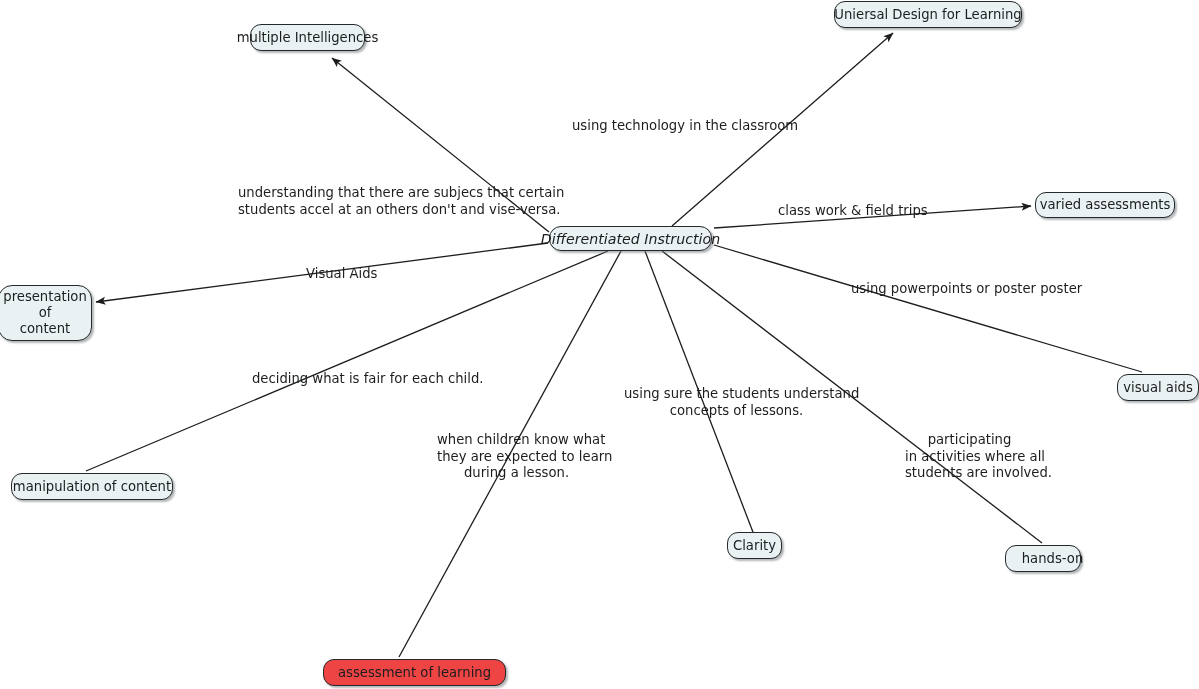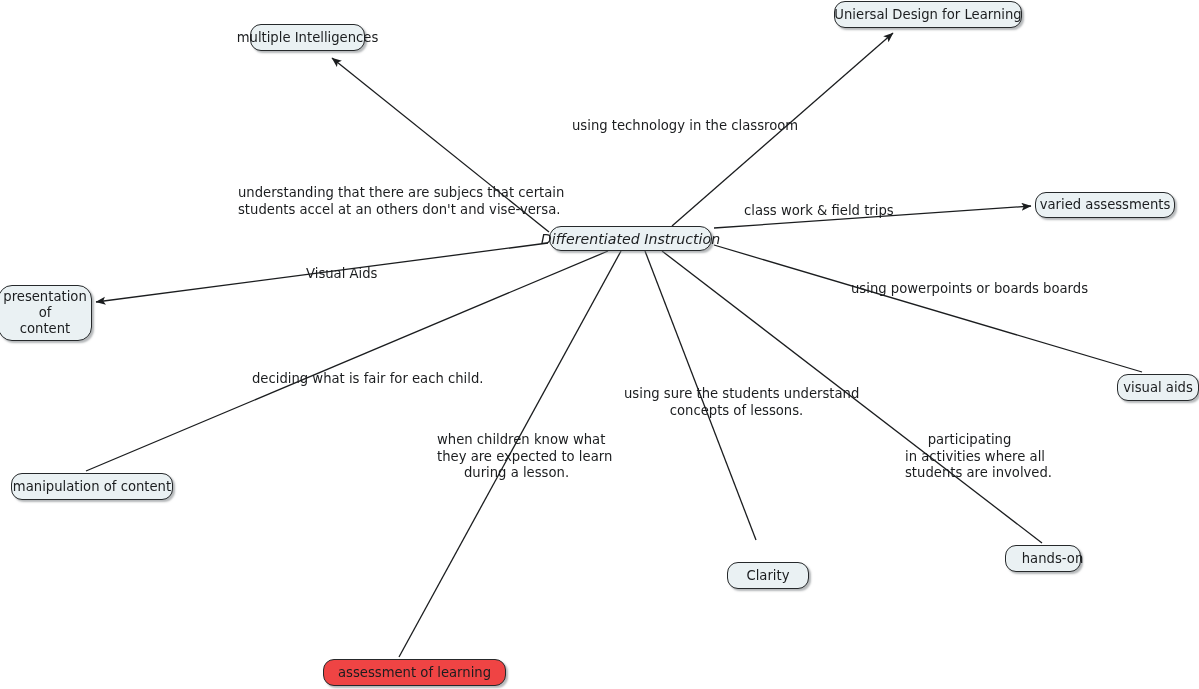--- a/index.html
+++ b/index.html
@@ -88,31 +88,31 @@
   <div id="node-layer">
       <div class="node center" style="left: 549px; top: 226px; width: 163px; height: 25px; background: rgb(234, 241, 243); border-color: rgb(38, 41, 43);"><span>Differentiated Instruction</span></div>
       <div class="node" style="left: 250px; top: 24px; width: 115px; height: 27px; background: rgb(234, 241, 243); border-color: rgb(38, 41, 43);"><span>multiple Intelligences</span></div>
       <div class="node" style="left: 834px; top: 1px; width: 188px; height: 27px; background: rgb(234, 241, 243); border-color: rgb(38, 41, 43);"><span>Uniersal Design for Learning</span></div>
       <div class="node" style="left: 1035px; top: 192px; width: 140px; height: 26px; background: rgb(234, 241, 243); border-color: rgb(38, 41, 43);"><span>varied assessments</span></div>
       <div class="node multiline" style="left: -2px; top: 285px; width: 94px; height: 56px; background: rgb(234, 241, 243); border-color: rgb(38, 41, 43);"><span>presentation
 of
 content</span></div>
       <div class="node" style="left: 1117px; top: 374px; width: 82px; height: 27px; background: rgb(234, 241, 243); border-color: rgb(38, 41, 43);"><span>visual aids</span></div>
       <div class="node" style="left: 11px; top: 473px; width: 162px; height: 27px; background: rgb(234, 241, 243); border-color: rgb(38, 41, 43);"><span>manipulation of content</span></div>
-      <div class="node" style="left: 727px; top: 562px; width: 82px; height: 27px; background: rgb(234, 241, 243); border-color: rgb(38, 41, 43);"><span>Clarity</span></div>
+      <div class="node" style="left: 727px; top: 532px; width: 55px; height: 27px; background: rgb(234, 241, 243); border-color: rgb(38, 41, 43);"><span>Clarity</span></div>
       <div class="node" style="left: 1005px; top: 545px; width: 76px; height: 27px; background: rgb(234, 241, 243); border-color: rgb(38, 41, 43); padding-left: 28px;"><span>hands-on</span></div>
       <div class="node" style="left: 323px; top: 659px; width: 183px; height: 27px; background: #ef4444; border-color: rgb(38, 41, 43);"><span>assessment of learning</span></div>
     </div>
   <div id="label-layer">
       <div class="edge-label" style="left: 238px; top: 185px; width: 306px;">understanding that there are subjecs that certain
 students accel at an others don't and vise-versa.</div>
       <div class="edge-label" style="left: 572px; top: 118px; width: 210px;">using technology in the classroom</div>
-      <div class="edge-label" style="left: 744px; top: 203px; width: 134px;">class work &amp; field trips</div>
+      <div class="edge-label" style="left: 778px; top: 203px; width: 134px;">class work &amp; field trips</div>
       <div class="edge-label" style="left: 306px; top: 266px; width: 69px;">Visual Aids</div>
-      <div class="edge-label" style="left: 851px; top: 281px; width: 220px;">using powerpoints or boards boards</div>
+      <div class="edge-label" style="left: 851px; top: 281px; width: 220px;">using powerpoints or poster poster</div>
       <div class="edge-label" style="left: 252px; top: 353px; width: 216px; margin-top: 18px;">deciding what is fair for each child.</div>
       <div class="edge-label" style="left: 624px; top: 386px; width: 225px;">using sure the students understand
 concepts of lessons.</div>
       <div class="edge-label" style="left: 437px; top: 432px; width: 159px;">when children know what
 they are expected to learn
 during a lesson.</div>
       <div class="edge-label" style="left: 905px; top: 432px; width: 129px;">participating
 in activities where all
 students are involved.</div>
     </div>

